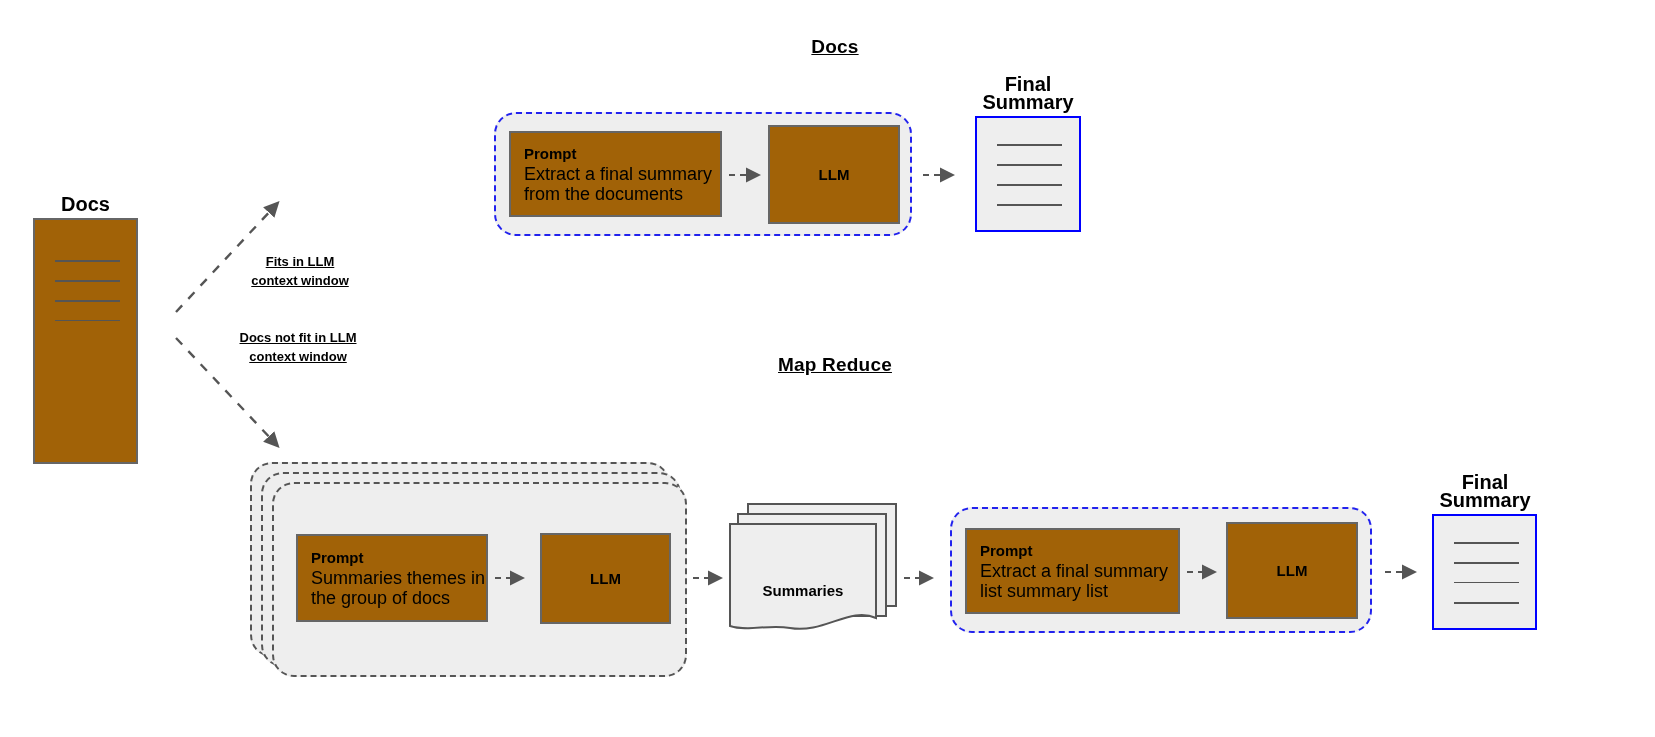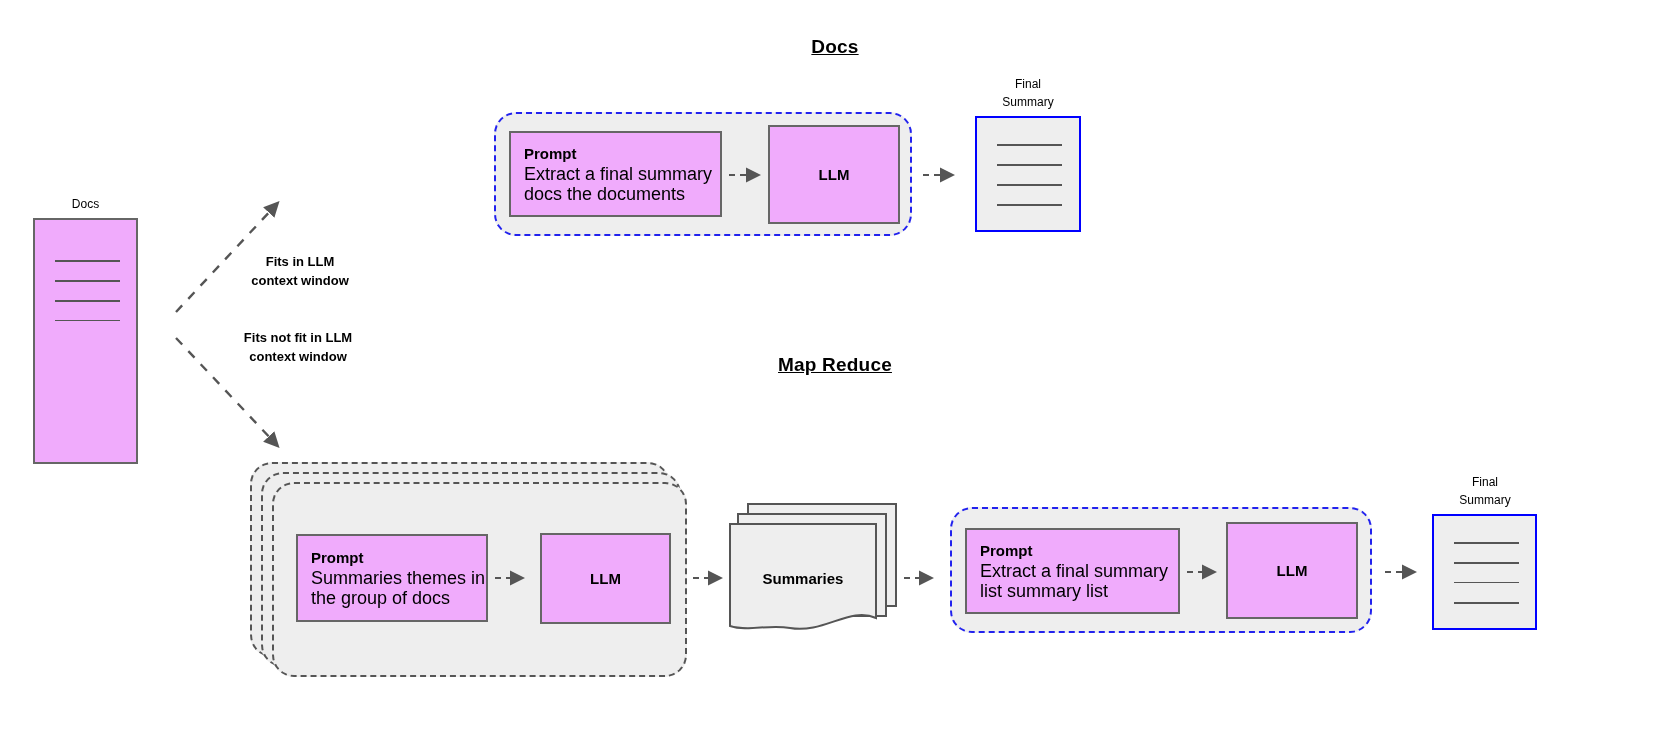--- a/index.html
+++ b/index.html
@@ -15,21 +15,21 @@
     position: relative;
     width: 1655px;
     height: 737px;
     background: #ffffff;
     overflow: hidden;
   }
   .abs { position: absolute; }
 
   
   .boxfill {
-    background: #f0abfc;
+    background: #a16207;
     border: 2px solid #666666;
     box-sizing: border-box;
   }
   .bluebox {
     background: #eeeeee;
     border: 2px solid #0000ff;
     box-sizing: border-box;
   }
   .dashed-blue {
     background: #eeeeee;
@@ -47,32 +47,33 @@
   
   .section-title {
     font-size: 19px;
     font-weight: bold;
     text-decoration: underline;
     text-align: center;
     letter-spacing: 0.2px;
     white-space: nowrap;
   }
   .caption {
-    font-size: 12px;
-    font-weight: normal;
+    font-size: 20px;
+    font-weight: bold;
     text-align: center;
     line-height: 18px;
     white-space: nowrap;
   }
   .edge-label {
     font-size: 13px;
     font-weight: bold;
     line-height: 19px;
     text-align: center;
     white-space: nowrap;
+    text-decoration: underline;
   }
   .prompt-title {
     font-size: 15px;
     font-weight: bold;
     line-height: 20px;
   }
   .prompt-body {
     font-size: 18px;
     font-weight: normal;
     line-height: 20px;
@@ -85,20 +86,21 @@
     justify-content: center;
     height: 100%;
     width: 100%;
     text-align: right;
   }
   .stack-label {
     font-size: 15px;
     font-weight: bold;
     text-align: center;
     white-space: nowrap;
+    margin-top: 12px;
   }
 
   
   .docline {
     position: absolute;
     height: 0;
     border-top: 2px solid #555555;
   }
 
   
@@ -136,33 +138,33 @@
   <div class="abs edge-label" style="left:190px; top:252px; width:220px; text-align:center;">
     <div>Fits in LLM</div>
     <div>context window</div>
   </div>
 
   <svg class="abs" style="left:168px; top:330px;" width="130" height="130" viewBox="0 0 130 130">
     <line x1="8" y1="8" x2="106" y2="112" stroke="#555555" stroke-width="2.4" stroke-dasharray="9 9" marker-end="url(#ah-gray)"></line>
   </svg>
 
   <div class="abs edge-label" style="left:178px; top:328px; width:240px; text-align:center;">
-    <div>Fits not fit in LLM</div>
+    <div>Docs not fit in LLM</div>
     <div>context window</div>
   </div>
 
   <div class="abs section-title" style="left:735px; top:36px; width:200px;">Docs</div>
 
   <div class="abs dashed-blue" style="left:494px; top:112px; width:418px; height:124px;"></div>
 
   <div class="abs boxfill" style="left:509px; top:131px; width:213px; height:86px;">
     <div class="prompt-inner">
       <div class="prompt-title">Prompt</div>
       <div class="prompt-body">Extract a final summary</div>
-      <div class="prompt-body">docs the documents</div>
+      <div class="prompt-body">from the documents</div>
     </div>
   </div>
 
   <svg class="abs" style="left:728px; top:166px;" width="40" height="18" viewBox="0 0 40 18">
     <line x1="1" y1="9" x2="18" y2="9" stroke="#555555" stroke-width="2.2" stroke-dasharray="6 5"></line>
     <path d="M18,1.5 L33,9 L18,16.5 z" fill="#555555"></path>
   </svg>
 
   <div class="abs boxfill" style="left:768px; top:125px; width:132px; height:99px;">
     <div class="llm-label">LLM</div>

